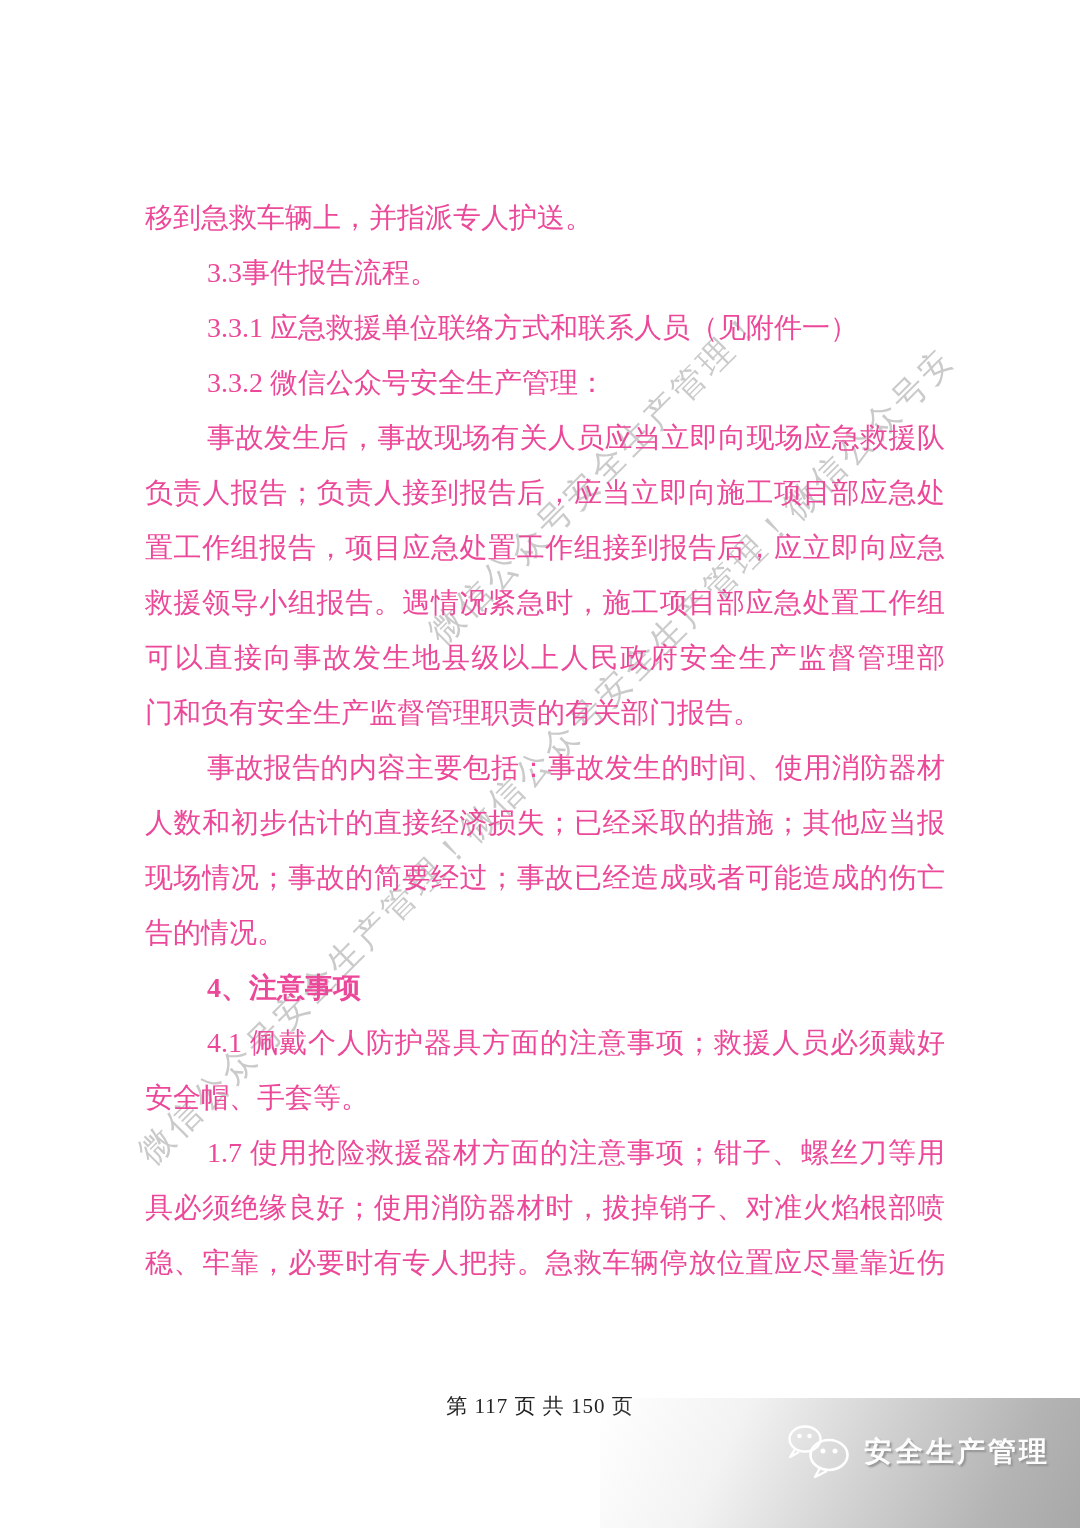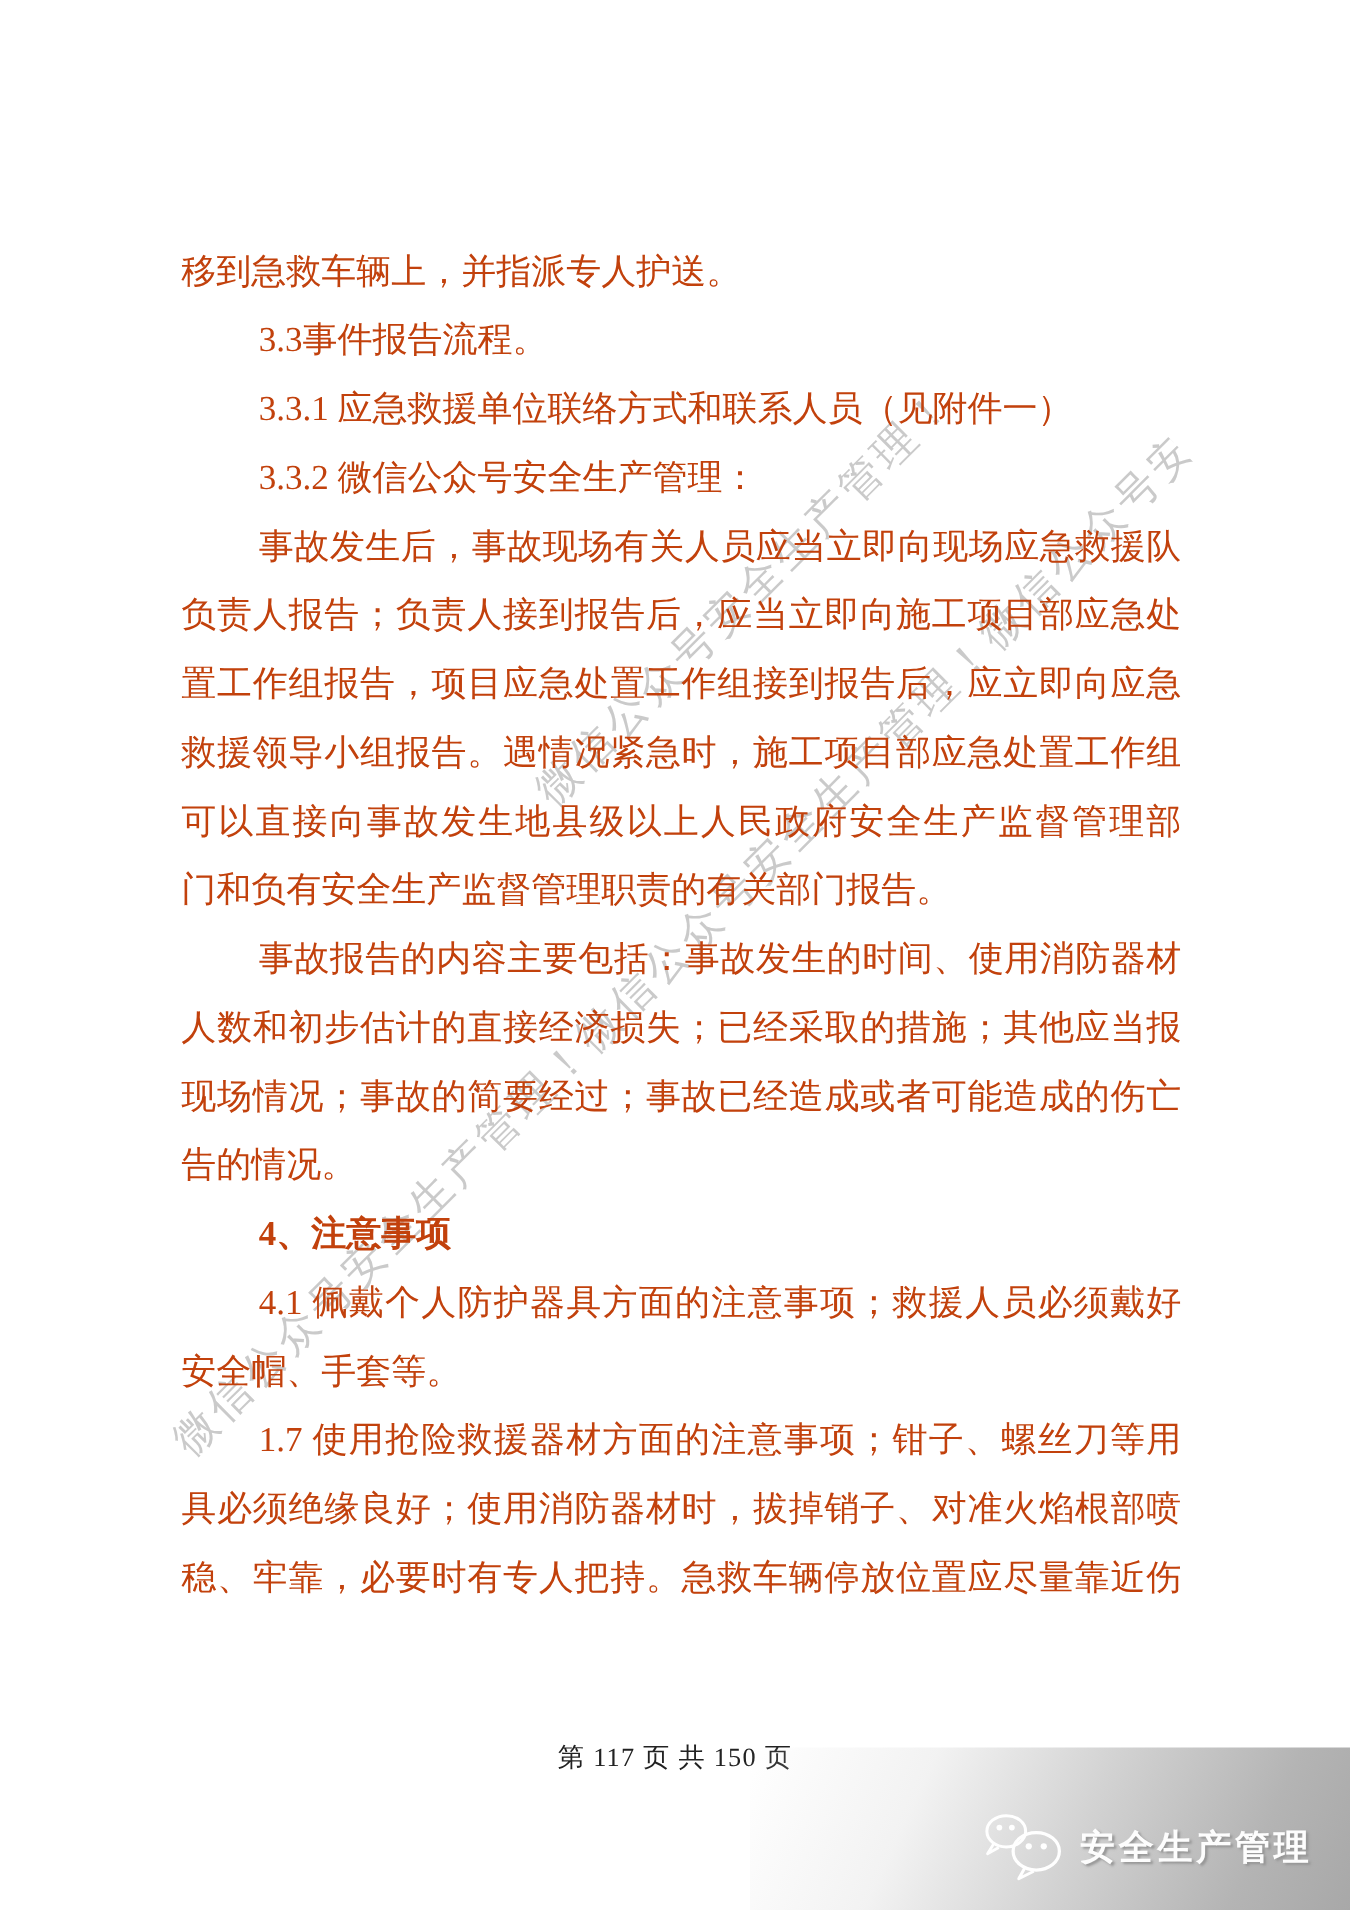--- a/index.html
+++ b/index.html
@@ -27,21 +27,21 @@
   .wm-long{left:145px;top:1135px;width:1130px;}
   .wm-short{left:435px;top:615px;width:480px;}
   
   .doc{
     position:absolute;
     left:145px;top:190px;
     width:800px;
     z-index:2;
     font-size:28px;
     line-height:55px;
-    color:#c2410c;
+    color:#ec4899;
   }
   .line{height:55px;white-space:nowrap;}
   .line.j{white-space:normal;text-align:justify;text-align-last:justify;overflow:hidden;}
   .line.ind{padding-left:62px;}
   .line.b{font-weight:bold;}
   
   .footer{
     position:absolute;
     top:1392px;left:0;width:100%;
     text-align:center;
@@ -55,21 +55,21 @@
     position:absolute;
     right:0;bottom:0;
     width:480px;height:130px;
     background:linear-gradient(115deg,
       rgba(255,255,255,0) 0%,
       rgba(232,232,232,.55) 28%,
       #d2d2d2 55%,
       #b4b4b4 82%,
       #a8a8a8 100%);
     display:flex;
-    align-items:flex-end;
+    align-items:center;
     justify-content:flex-end;
     padding:0 30px 22px 0;
     box-sizing:border-box;
     z-index:3;
   }
   .brand{display:flex;align-items:center;gap:10px;}
   .brand-text{
     color:#fdfdfd;
     font-family:"Liberation Sans","DejaVu Sans",sans-serif;
     font-weight:bold;

